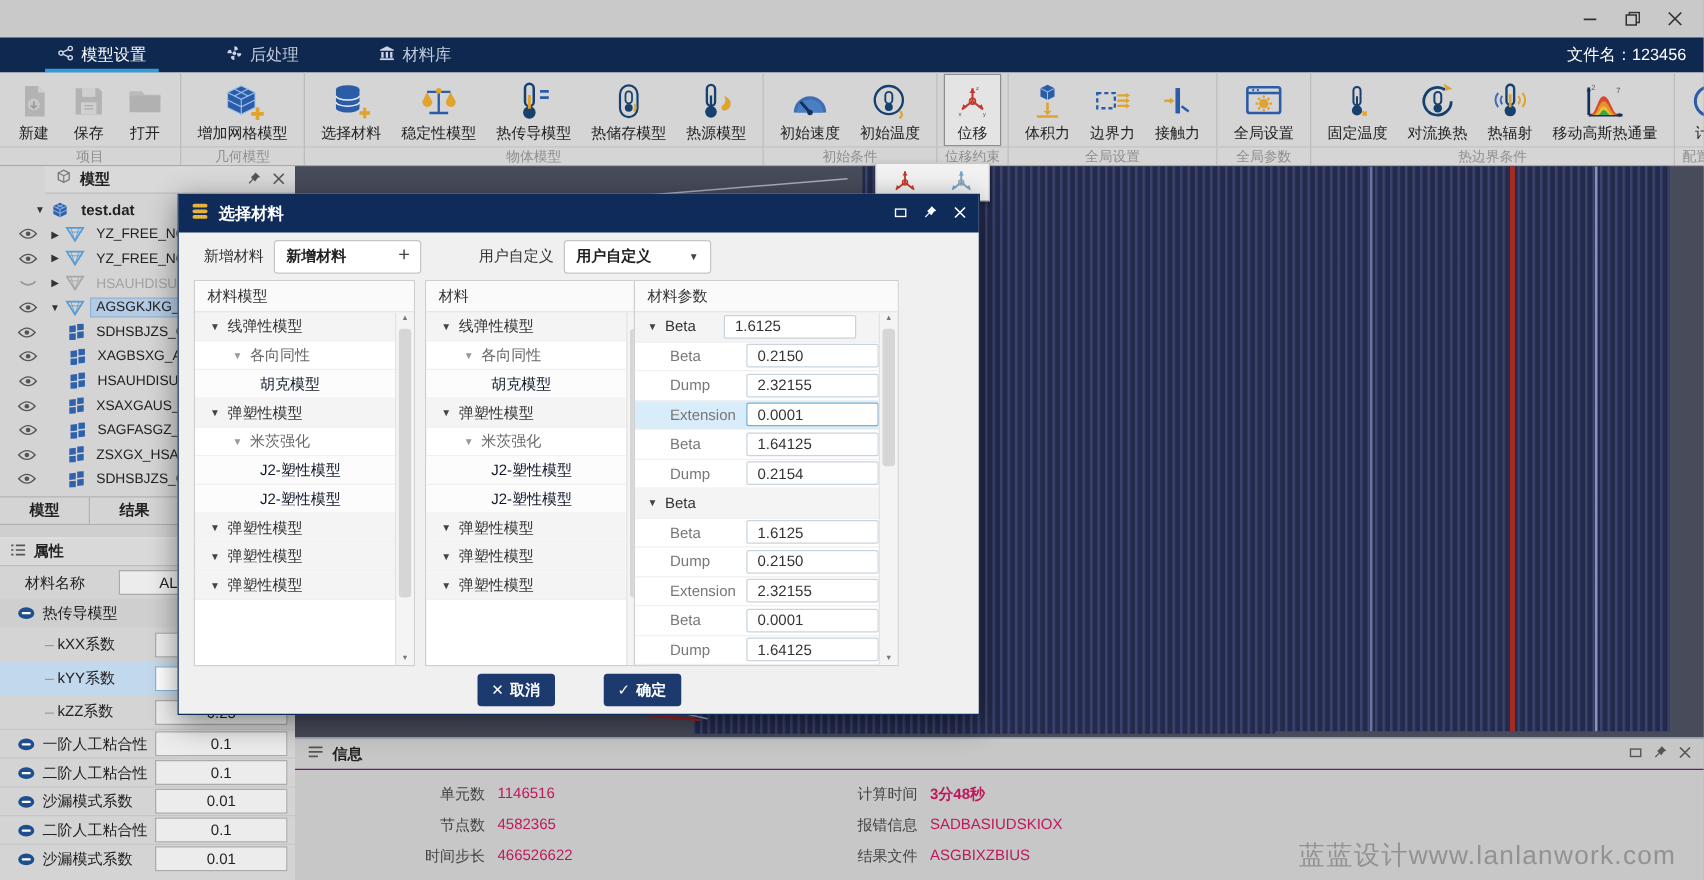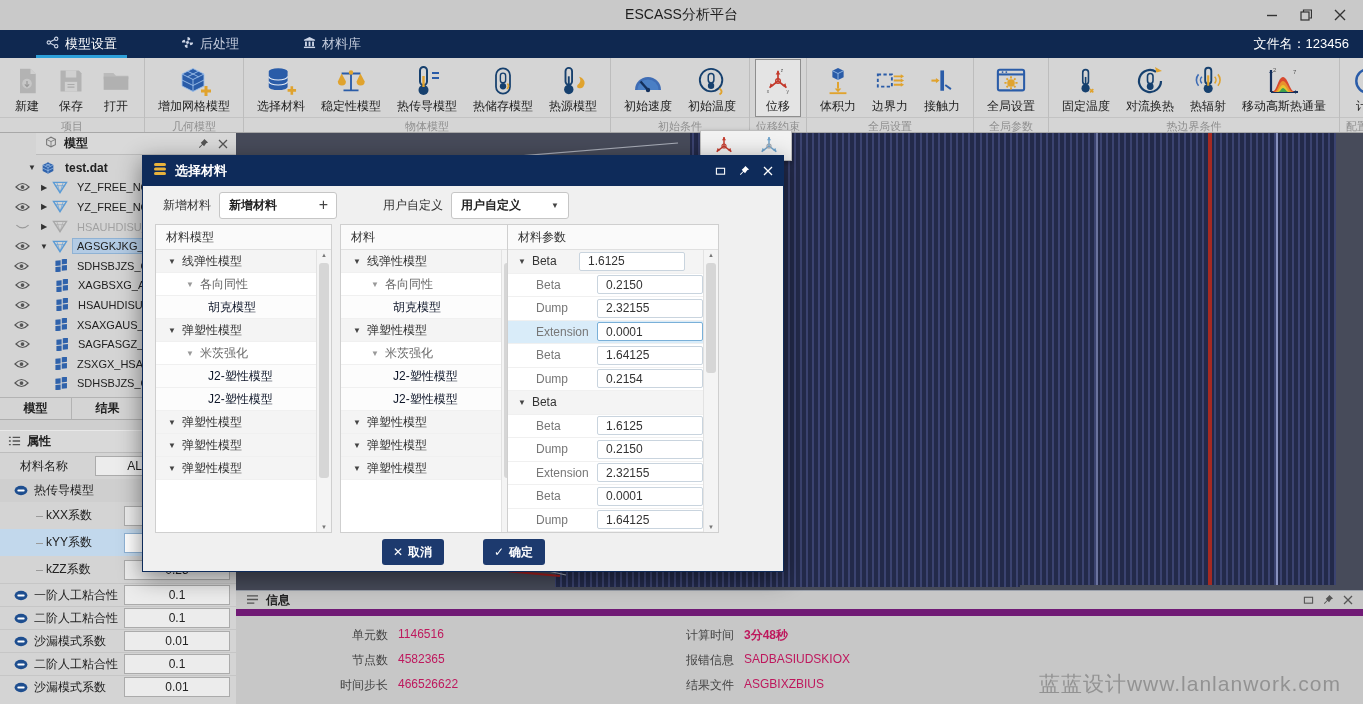--- a/index.html
+++ b/index.html
@@ -115,35 +115,34 @@
   .gprow.head input { margin-left:auto; margin-right:18px; }
   .gprow.sel { background:#d9ecf9; }
   .gprow.sel input { border-color:#7ab0d8; }
 
   #dlg-foot { position:absolute; left:0; bottom:8px; width:100%; height:26px; top:383px; display:flex; justify-content:center; gap:39px; }
   .dbtn { width:62px; height:26px; background:#1d3a6e; color:#fff; font-size:12px; font-weight:bold; border-radius:3px; display:flex; align-items:center; justify-content:center; gap:5px; }
   .dbtn .bicon { font-size:12px; font-weight:bold; }
 
   
   #info-panel { position:absolute; left:236px; top:457px; width:1127px; height:114px; background:#c7c7c7; border-top:1px solid #9aa0ab; }
-  #info-hdr { height:25px; display:flex; align-items:center; gap:7px; padding:0 10px; border-bottom:7px solid #701a75; }
+  #info-hdr { height:25px; display:flex; align-items:center; gap:7px; padding:0 10px; border-bottom:1px solid #701a75; }
   #info-hdr .ptitle { font-size:12px; font-weight:bold; color:#222; flex:1; }
   #info-grid { display:grid; grid-template-columns:92px 230px 96px auto; column-gap:10px; row-gap:8px; padding:11px 0 0 60px; font-size:12px; }
   .ilabel { text-align:right; color:#444; }
   .ivalue { color:#be185d; }
   .ivalue.bold { font-weight:bold; }
   #watermark { position:absolute; right:22px; bottom:6px; font-size:21px; color:rgba(118,118,118,.65); letter-spacing:1px; }
 </style>
 </head>
 <body>
 
 <div id="app">
 
   <div id="titlebar">
-    <div id="win-title">ESCASS分析平台</div>
     <div id="win-controls">
       <div class="wctl">
           <svg width="12" height="12" viewBox="0 0 12 12">
             <path d="M1 6.5h10" stroke="#333" stroke-width="1.4"></path>
           </svg>
         </div>
       <div class="wctl">
           <svg width="12" height="12" viewBox="0 0 12 12">
             <rect x="1" y="3" width="8" height="8" fill="none" stroke="#333" stroke-width="1.2"></rect>
             <path d="M3.5 3V1h8v8h-2" fill="none" stroke="#333" stroke-width="1.2"></path>

